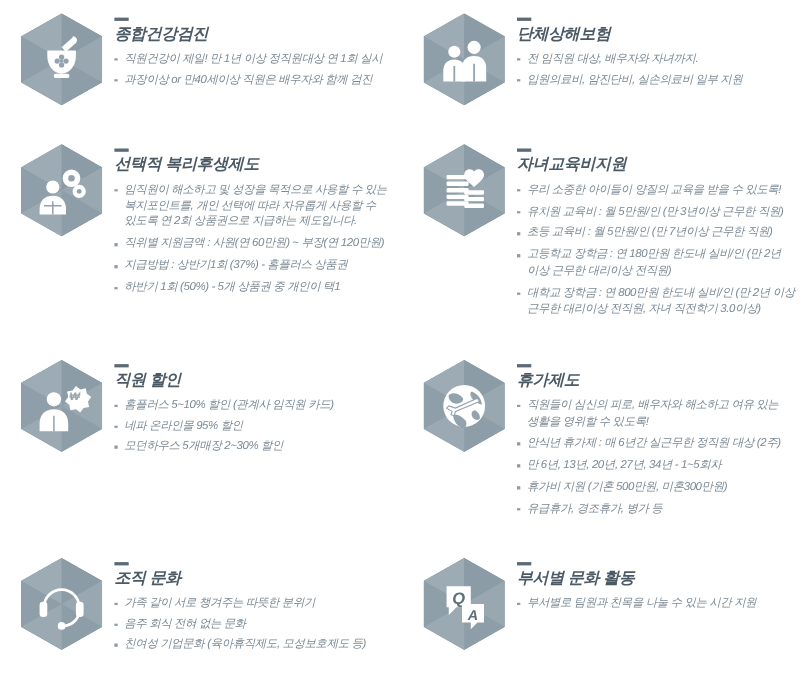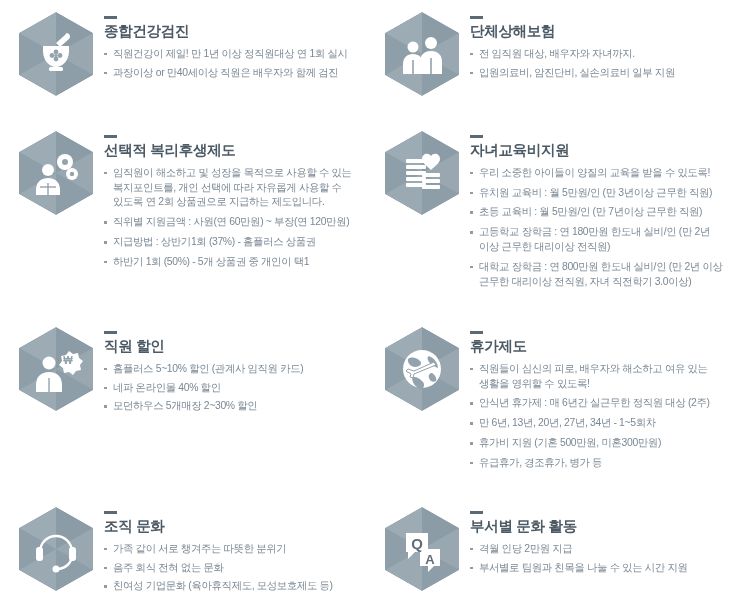--- a/index.html
+++ b/index.html
@@ -13,20 +13,21 @@
     height: 614px;
     font-family: "Liberation Sans", "DejaVu Sans", sans-serif;
     color: #6f7d88;
     overflow: hidden;
   }
   .sheet {
     position: relative;
     width: 732px;
     height: 614px;
     box-sizing: border-box;
+    font-style: italic;
   }
   .grid {
     display: grid;
     grid-template-columns: 366px 366px;
     grid-template-rows: 119px 196px 180px 119px;
     width: 732px;
     height: 614px;
   }
   .card {
     display: flex;
@@ -317,21 +318,21 @@
               <line x1="33" y1="53" x2="33" y2="67"></line>
             </g>
           </svg>
         </div>
       </div>
       <div class="body">
         <div class="dash"></div>
         <div class="card-title">직원 할인</div>
         <ul class="bullets">
           <li>홈플러스 5~10% 할인 (관계사 임직원 카드)</li>
-          <li>네파 온라인몰 40% 할인</li>
+          <li>네파 온라인몰 95% 할인</li>
           <li>모던하우스 5개매장 2~30% 할인</li>
         </ul>
       </div>
     </div>
 
     <div class="card tall">
       <div class="icon-wrap">
         <div class="hex">
           <svg width="80" height="88" viewBox="0 0 80 88" aria-hidden="true">
             <defs>
@@ -441,20 +442,19 @@
               <text x="35" y="44" font-size="15" text-anchor="middle">Q</text>
               <text x="48" y="59" font-size="13" text-anchor="middle">A</text>
             </g>
           </svg>
         </div>
       </div>
       <div class="body">
         <div class="dash"></div>
         <div class="card-title">부서별 문화 활동</div>
         <ul class="bullets">
-          <li>격월 인당 2만원 지급</li>
           <li>부서별로 팀원과 친목을 나눌 수 있는 시간 지원</li>
         </ul>
       </div>
     </div>
 
   </div>
 </div>
 
 </body></html>

